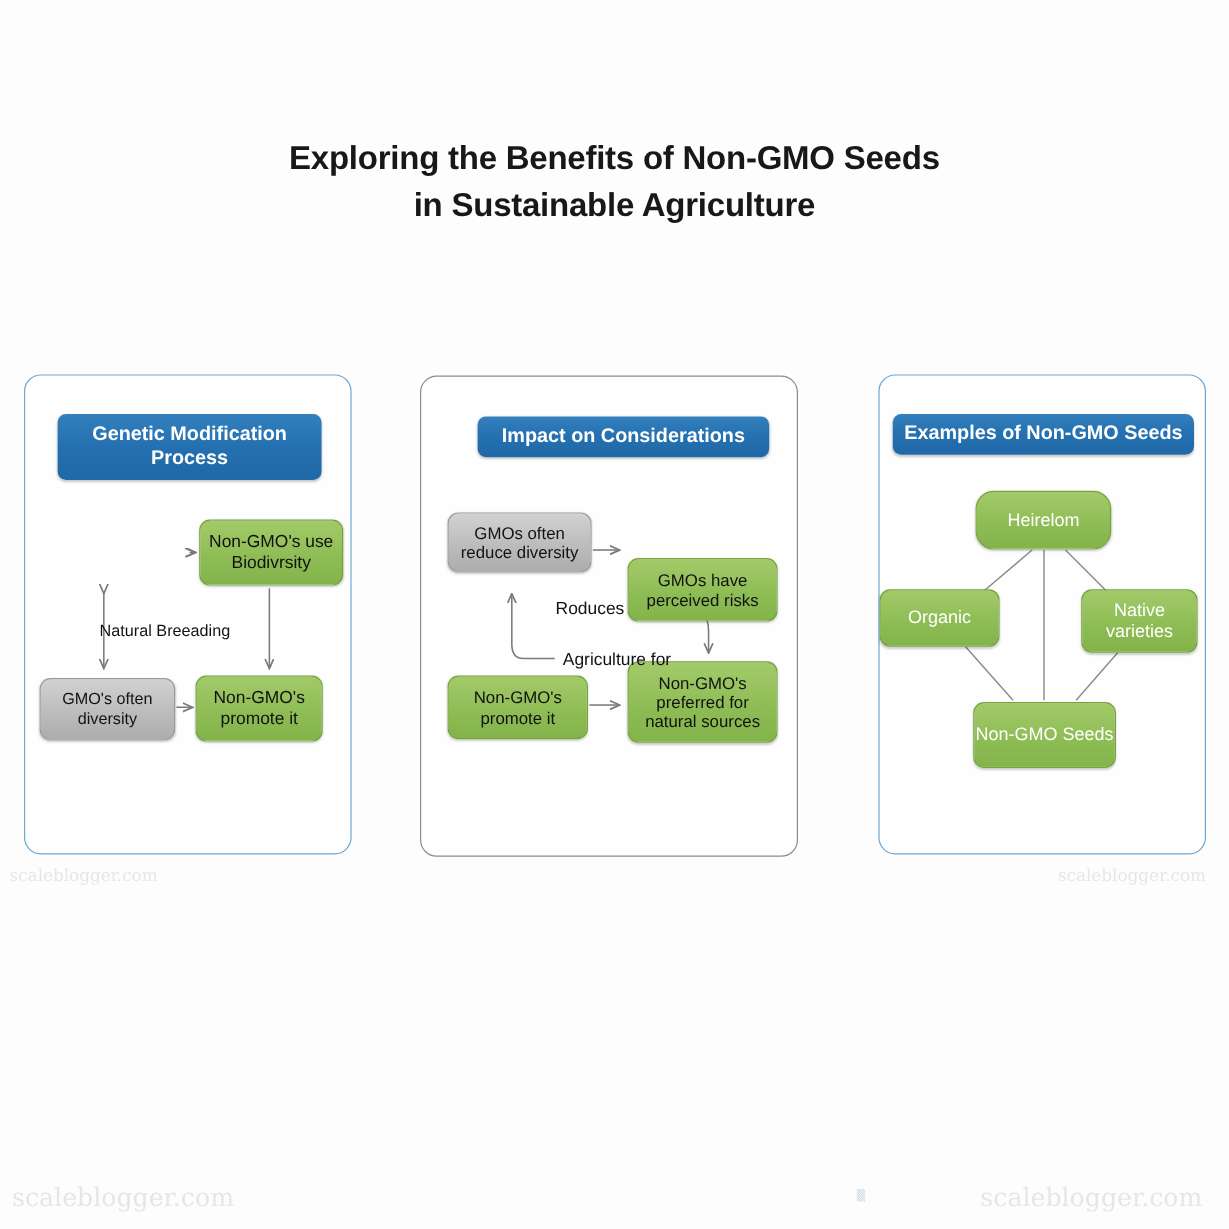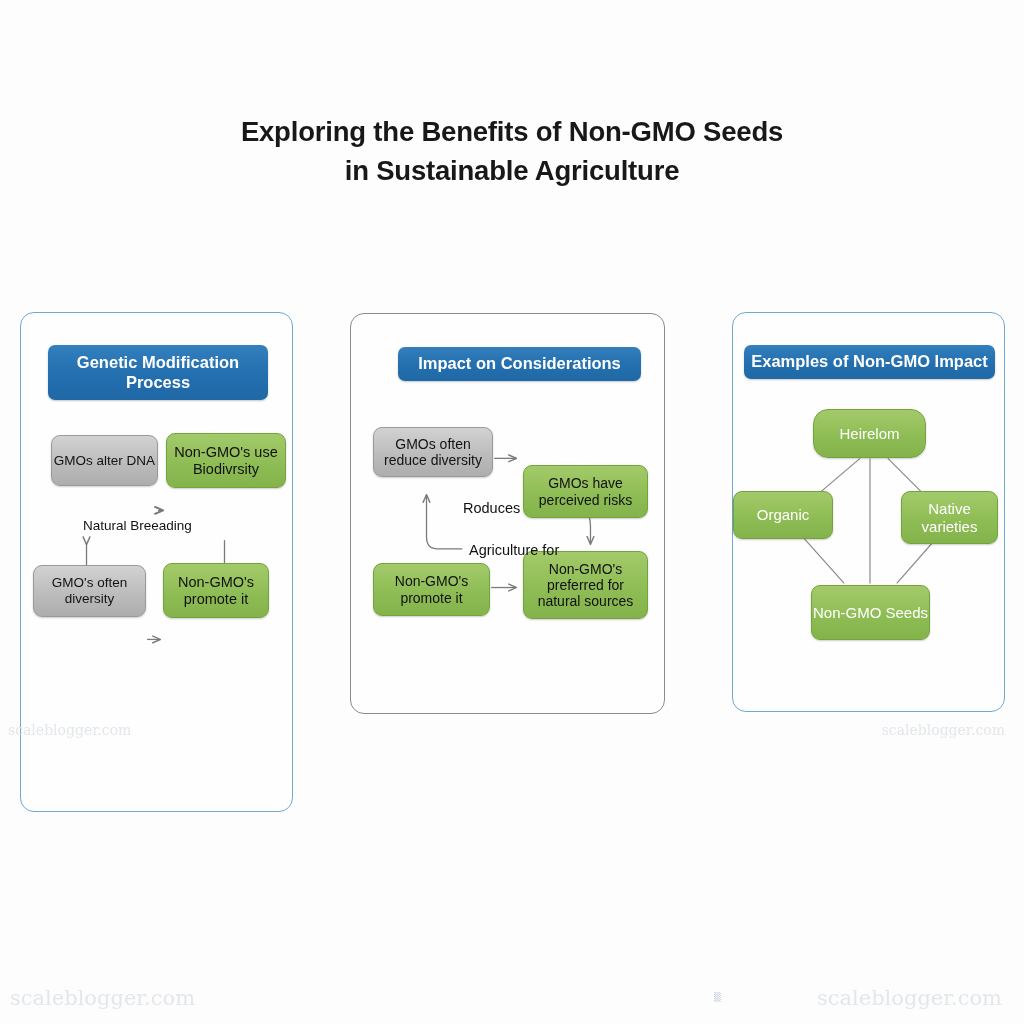--- a/index.html
+++ b/index.html
@@ -35,21 +35,21 @@
   
   .panel {
     position: absolute;
     background: #fefeff;
     border-radius: 14px;
     box-sizing: border-box;
   }
   .panel.blue-edge { border: 1.6px solid #6ea8d4; }
   .panel.gray-edge { border: 1.6px solid #8e8b86; }
 
-  #panel-1 { left: 20px;  top: 312px; width: 273px; height: 500px; }
+  #panel-1 { left: 20px;  top: 312px; width: 273px; height: 400px; }
   #panel-2 { left: 350px; top: 313px; width: 315px; height: 401px; }
   #panel-3 { left: 732px; top: 312px; width: 273px; height: 400px; }
 
   
   .panel-header {
     position: absolute;
     background: linear-gradient(180deg, #3480bd 0%, #2470b0 50%, #2068a6 100%);
     border-radius: 7px;
     color: #ffffff;
     font-weight: bold;
@@ -171,21 +171,20 @@
     <line x1="139" y1="148" x2="142" y2="148" stroke="#7a7a7a" stroke-width="1.3" marker-end="url(#ah1)"></line>
     <line x1="138" y1="148" x2="143" y2="148" stroke="#7a7a7a" stroke-width="1.3" marker-end="url(#ah1)"></line>
 
     <line x1="127" y1="278" x2="140" y2="278" stroke="#7a7a7a" stroke-width="1.3" marker-end="url(#ah1)"></line>
 
     <line x1="205" y1="178" x2="205" y2="245" stroke="#7a7a7a" stroke-width="1.3" marker-end="url(#ah1)"></line>
 
     <line x1="66" y1="182" x2="66" y2="245" stroke="#7a7a7a" stroke-width="1.3" marker-end="url(#ah1)" marker-start="url(#ah1)"></line>
   </svg>
 
-  <div class="node gray" id="p1-n1">GMOs alter DNA</div>
   <div class="node green" id="p1-n2">Non-GMO's use Biodivrsity</div>
   <div class="node gray" id="p1-n3">GMO's often diversity</div>
   <div class="node green" id="p1-n4">Non-GMO's promote it</div>
 
   <div class="edge-label" id="p1-label-breeding">Natural Breeading</div>
 </div>
 
 <div class="panel gray-edge" id="panel-2">
 
   <div class="panel-header">Impact on Considerations</div>
@@ -210,21 +209,21 @@
   <div class="node green" id="p2-n2">GMOs have perceived risks</div>
   <div class="node green" id="p2-n3">Non-GMO's promote it</div>
   <div class="node green" id="p2-n4">Non-GMO's preferred for natural sources</div>
 
   <div class="edge-label" id="p2-label-reduces">Roduces</div>
   <div class="edge-label" id="p2-label-pref">Agriculture for</div>
 </div>
 
 <div class="panel blue-edge" id="panel-3">
 
-  <div class="panel-header">Examples of Non-GMO Impact</div>
+  <div class="panel-header">Examples of Non-GMO Seeds</div>
 
   <svg class="connectors" viewBox="0 0 273 400">
 
     <line x1="128" y1="146" x2="88" y2="180" stroke="#8a8a8a" stroke-width="1.2"></line>
 
     <line x1="156" y1="146" x2="190" y2="180" stroke="#8a8a8a" stroke-width="1.2"></line>
 
     <line x1="138" y1="146" x2="138" y2="272" stroke="#8a8a8a" stroke-width="1.2"></line>
 
     <line x1="72" y1="227" x2="112" y2="272" stroke="#8a8a8a" stroke-width="1.2"></line>

